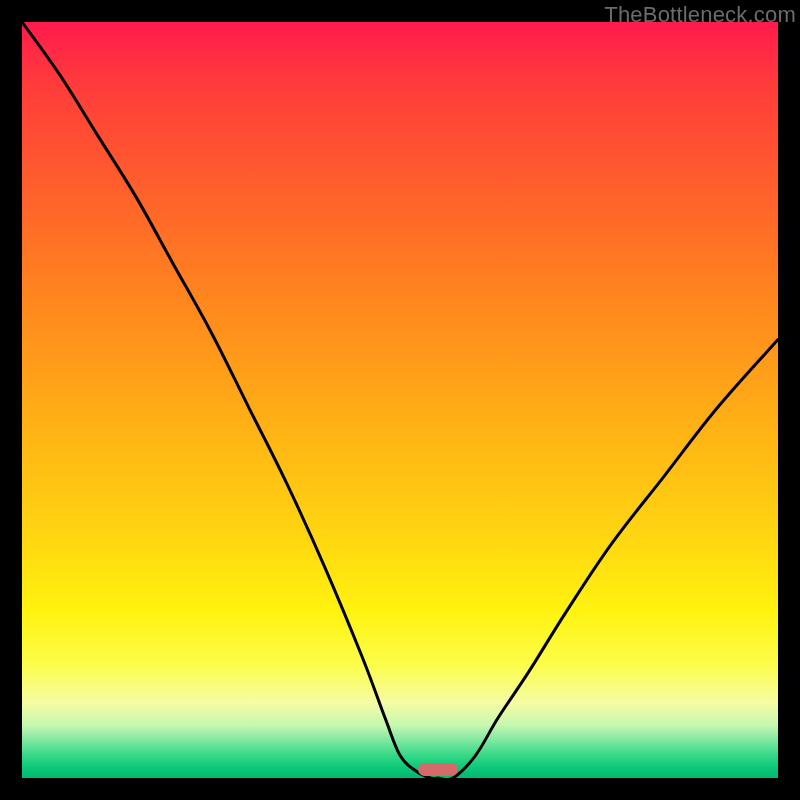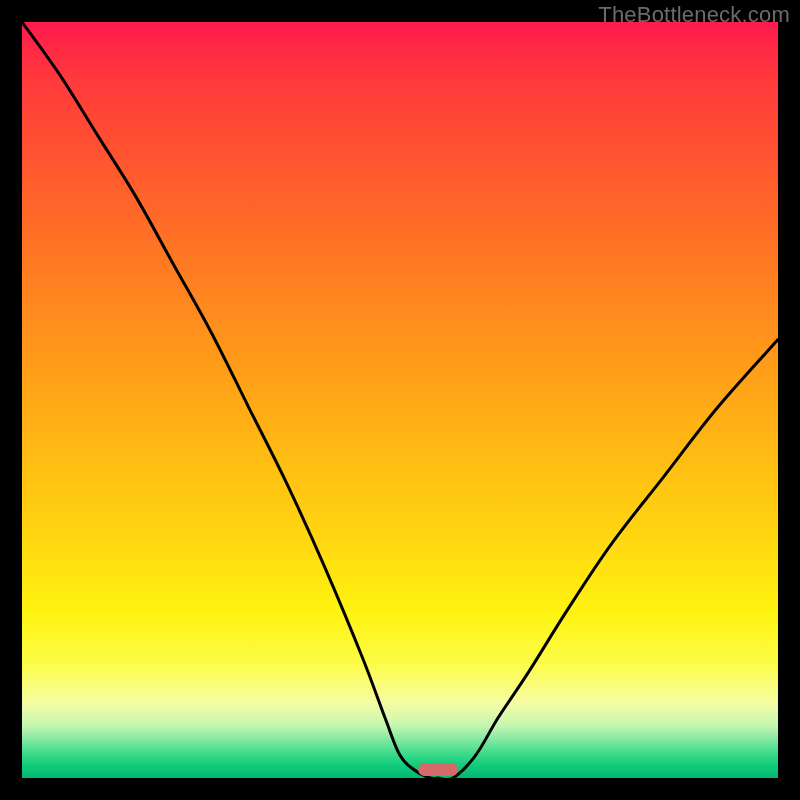--- a/index.html
+++ b/index.html
@@ -55,21 +55,21 @@
     position: absolute;
     width: 40px;
     height: 13px;
     border-radius: 7px;
     background: #d46a6a;
     bottom: 2px;
   }
   .watermark {
     position: absolute;
     top: 2px;
-    right: 10px;
+    right: 4px;
     color: #6b6b6b;
     font-size: 22px;
     letter-spacing: 0.2px;
     font-weight: 500;
   }
 </style>
 </head>
 <body>
 
 <div class="frame">

